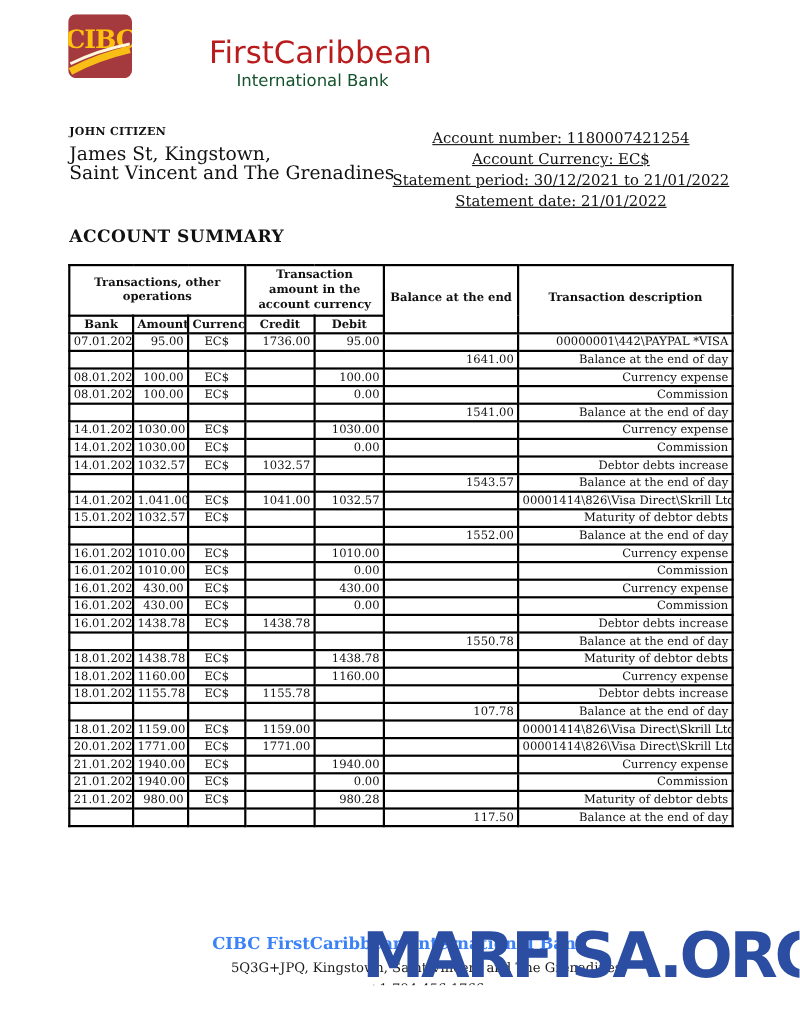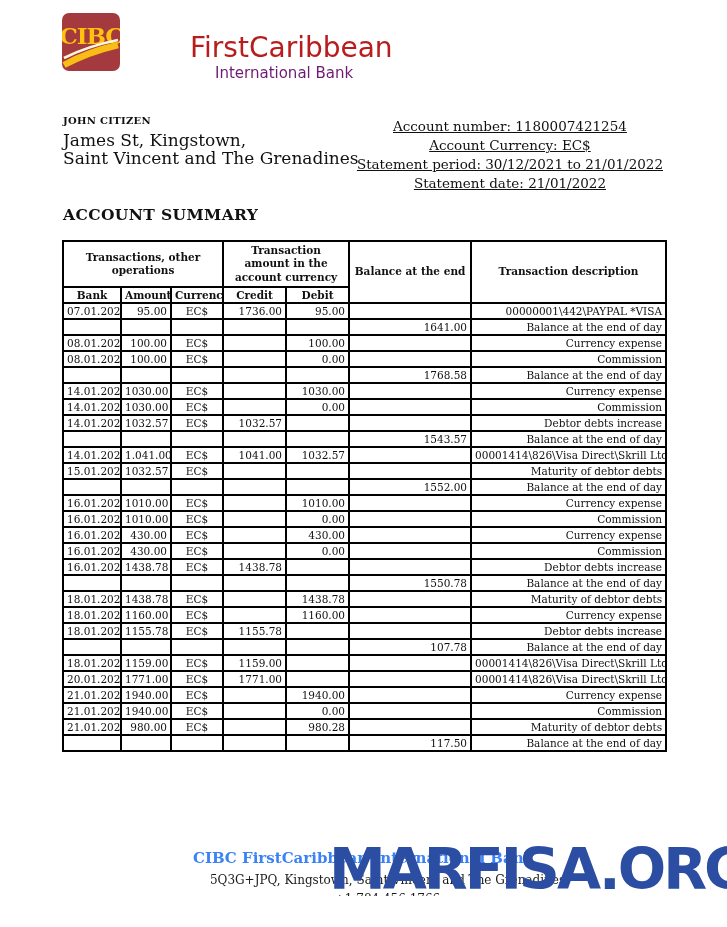--- a/index.html
+++ b/index.html
@@ -17,21 +17,21 @@
   
   .logo-block { position: absolute; left: 62px; top: 13px; }
   .brand-name {
     position: absolute; left: 128px; top: 18px;
     font-family: "DejaVu Sans", "Liberation Sans", sans-serif;
     font-size: 28px; color: #b91c1c; white-space: nowrap;
   }
   .brand-sub {
     position: absolute; left: 153px; top: 51px;
     font-family: "DejaVu Sans", "Liberation Sans", sans-serif;
-    font-size: 15px; color: #701a75; white-space: nowrap;
+    font-size: 15px; color: #14532d; white-space: nowrap;
   }
 
   
   .customer { position: absolute; left: 63px; top: 115px; }
   .customer-name { font-size: 10px; font-weight: bold; letter-spacing: 0.3px; margin-bottom: 5px; }
   .customer-line { font-size: 17px; line-height: 18px; }
 
   .meta { position: absolute; right: 64px; top: 117px; text-align: center; text-decoration: underline; }
   .meta-line { font-size: 13.5px; line-height: 19px; white-space: nowrap; }
 
@@ -174,21 +174,21 @@
           <td class="col-debit">0.00</td>
           <td class="col-balance"></td>
           <td class="col-desc">Commission</td>
         </tr>
         <tr>
           <td class="col-date"></td>
           <td class="col-amount"></td>
           <td class="col-currency"></td>
           <td class="col-credit"></td>
           <td class="col-debit"></td>
-          <td class="col-balance">1768.58</td>
+          <td class="col-balance">1541.00</td>
           <td class="col-desc">Balance at the end of day</td>
         </tr>
         <tr>
           <td class="col-date">14.01.2022</td>
           <td class="col-amount">1030.00</td>
           <td class="col-currency">EC$</td>
           <td class="col-credit"></td>
           <td class="col-debit">1030.00</td>
           <td class="col-balance"></td>
           <td class="col-desc">Currency expense</td>

